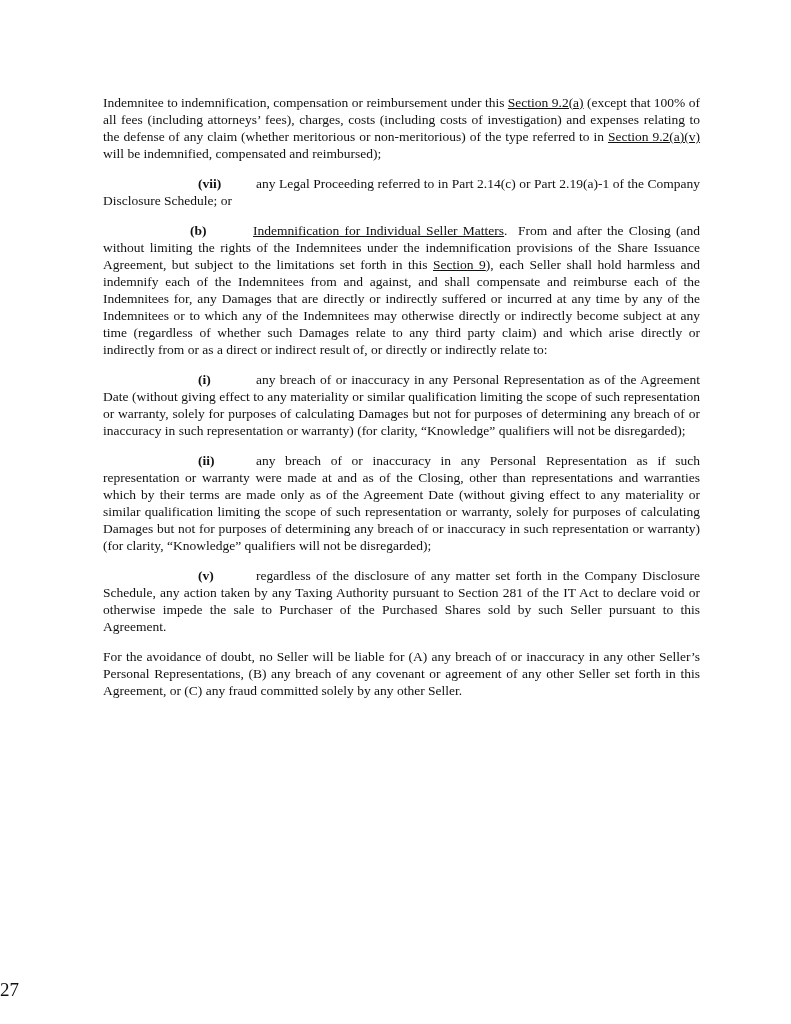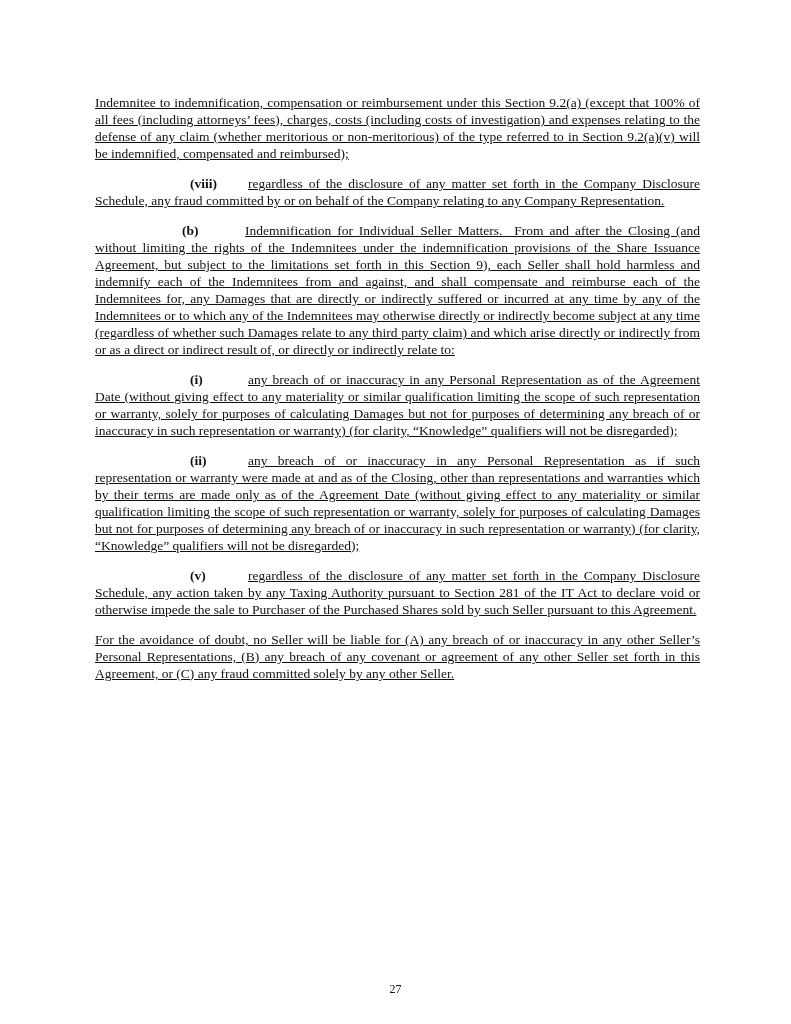--- a/index.html
+++ b/index.html
@@ -14,23 +14,22 @@
     background: #ffffff;
     box-sizing: border-box;
     padding: 94px 91px 0 95px;
     font-family: "Liberation Serif", serif;
     font-size: 13.5px;
     line-height: 17px;
     color: #111111;
     overflow: hidden;
   }
   p.para {
-    margin: 0 0 13px 0;
+    margin: 0 0 13px 8px;
     text-align: justify;
-    text-decoration: underline;
   }
   
   .indent { margin-left: 42px; }
   
   .sub  { text-indent: 95px; }
   
   .lead { text-indent: 87px; }
   .flush { text-indent: 0; }
   .lbl {
     display: inline-block;
@@ -38,33 +37,32 @@
     text-indent: 0;
   }
   .sub .lbl  { width: 58px; }
   .lead .lbl { width: 63px; }
   .u { text-decoration: underline; }
   .pagenum {
     position: absolute;
     left: 0;
     right: 0;
     bottom: 26px;
-    text-align: center;
-    font-size: 12px;
+    font-size: 19px;
   }
 </style>
 </head>
 <body>
 
 <div class="sheet">
 
   <p class="para indent"><span>Indemnitee to indemnification, compensation or reimbursement under this </span><span class="u">Section 9.2(a)</span><span> (except that 100% of all fees (including attorneys’ fees), charges, costs (including costs of investigation) and expenses relating to the defense of any claim (whether meritorious or non-meritorious) of the type referred to in </span><span class="u">Section 9.2(a)(v)</span><span> will be indemnified, compensated and reimbursed);</span></p>
 
+  <p class="para indent sub"><span class="lbl">(vii)</span><span><span>any Legal Proceeding referred to in Part 2.14(c) or Part 2.19(a)-1 of the Company Disclosure Schedule; or</span></span></p>
 
-  <p class="para indent sub"><span class="lbl">(viii)</span><span><span>regardless of the disclosure of any matter set forth in the Company Disclosure Schedule, any fraud committed by or on behalf of the Company relating to any Company Representation.</span></span></p>
 
   <p class="para lead"><span class="lbl">(b)</span><span><span class="u">Indemnification for Individual Seller Matters</span><span>.&nbsp; From and after the Closing (and without limiting the rights of the Indemnitees under the indemnification provisions of the Share Issuance Agreement, but subject to the limitations set forth in this </span><span class="u">Section 9</span><span>), each Seller shall hold harmless and indemnify each of the Indemnitees from and against, and shall compensate and reimburse each of the Indemnitees for, any Damages that are directly or indirectly suffered or incurred at any time by any of the Indemnitees or to which any of the Indemnitees may otherwise directly or indirectly become subject at any time (regardless of whether such Damages relate to any third party claim) and which arise directly or indirectly from or as a direct or indirect result of, or directly or indirectly relate to:</span></span></p>
 
   <p class="para indent sub"><span class="lbl">(i)</span><span><span>any breach of or inaccuracy in any Personal Representation as of the Agreement Date (without giving effect to any materiality or similar qualification limiting the scope of such representation or warranty, solely for purposes of calculating Damages but not for purposes of determining any breach of or inaccuracy in such representation or warranty) (for clarity, “Knowledge” qualifiers will not be disregarded);</span></span></p>
 
   <p class="para indent sub"><span class="lbl">(ii)</span><span><span>any breach of or inaccuracy in any Personal Representation as if such representation or warranty were made at and as of the Closing, other than representations and warranties which by their terms are made only as of the Agreement Date (without giving effect to any materiality or similar qualification limiting the scope of such representation or warranty, solely for purposes of calculating Damages but not for purposes of determining any breach of or inaccuracy in such representation or warranty) (for clarity, “Knowledge” qualifiers will not be disregarded);</span></span></p>
 
 
 
   <p class="para indent sub"><span class="lbl">(v)</span><span><span>regardless of the disclosure of any matter set forth in the Company Disclosure Schedule, any action taken by any Taxing Authority pursuant to Section 281 of the IT Act to declare void or otherwise impede the sale to Purchaser of the Purchased Shares sold by such Seller pursuant to this Agreement.</span></span></p>

